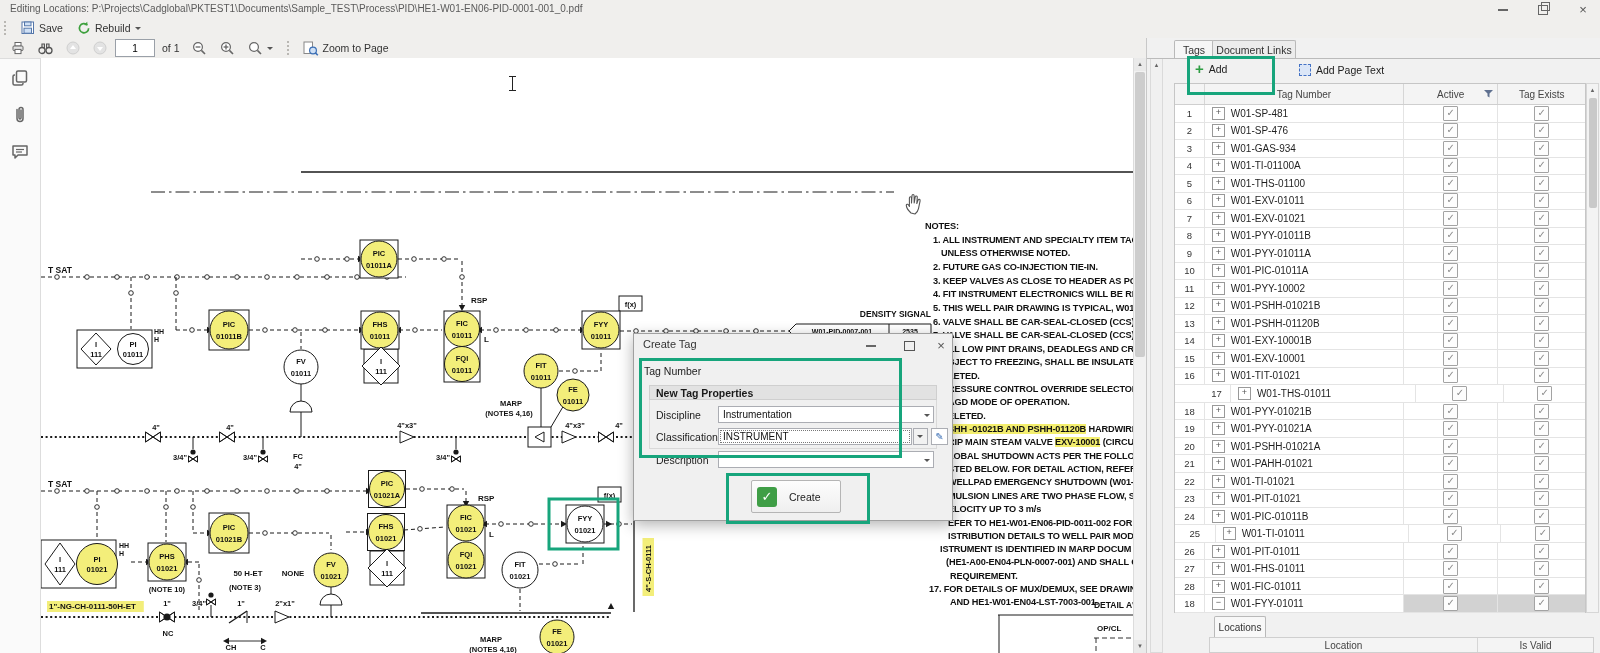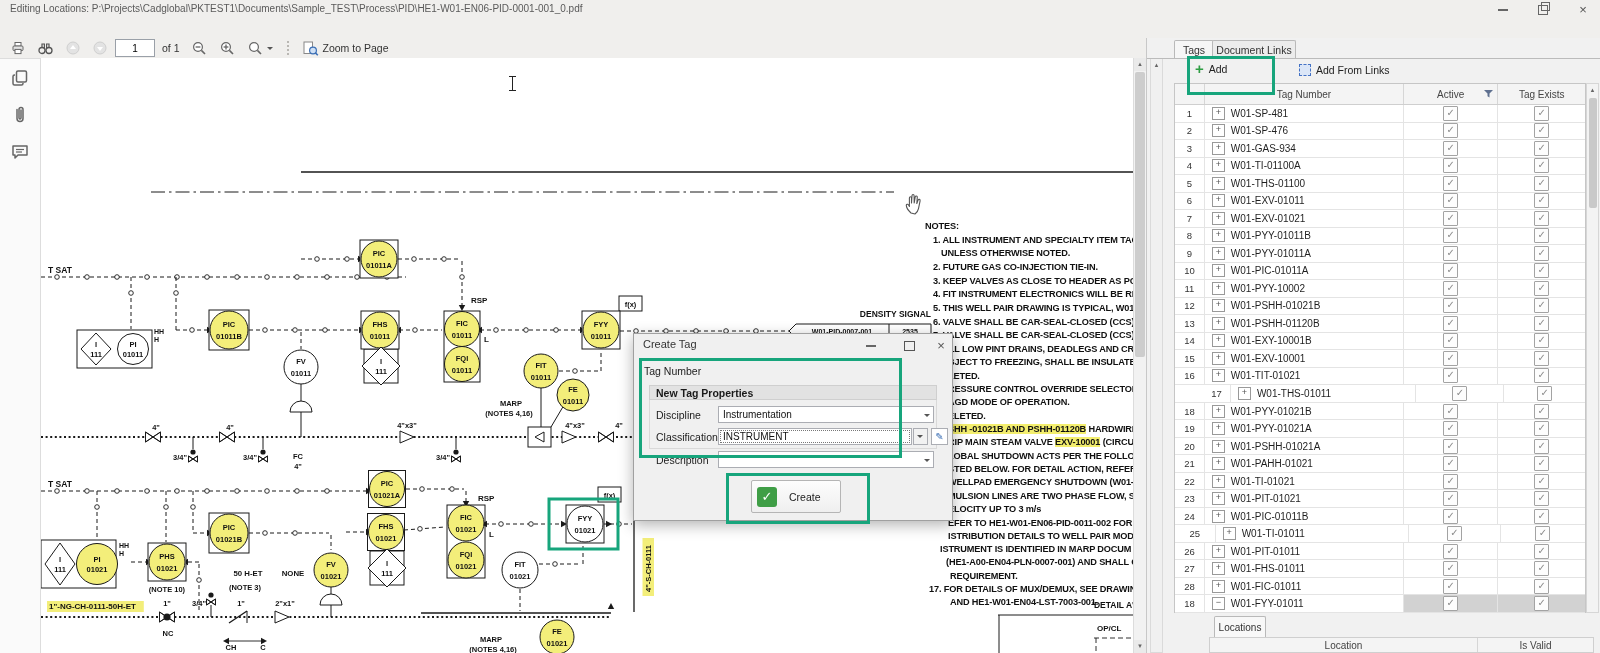--- a/index.html
+++ b/index.html
@@ -101,20 +101,39 @@
         <span class="ic-min"></span>
       </span>
     <span class="winbtn" style="left:1530px">
         <span class="ic-rest"></span>
       </span>
     <span class="winbtn" style="left:1570px">
         <span class="ic-x">×</span>
       </span>
   </div>
 
+  <div class="tb1">
+    <span class="grip"></span>
+    <span class="tbtn">
+      <svg width="14" height="14" viewBox="0 0 14 14">
+          <rect x="1" y="1" width="11.5" height="11.5" fill="#fff" stroke="#5577aa"></rect>
+          <rect x="3.5" y="1" width="6.5" height="3.8" fill="#cfe0f5" stroke="#5577aa"></rect>
+          <rect x="3" y="7.2" width="7.5" height="5" fill="#cfe0f5" stroke="#5577aa"></rect>
+        </svg>
+      <span>Save</span>
+    </span>
+    <span class="tbtn">
+      <svg width="14" height="14" viewBox="0 0 14 14">
+          <path d="M11.6 7.2a4.6 4.6 0 1 1-1.4-3.3" fill="none" stroke="#3da03d" stroke-width="1.7"></path>
+          <path d="M10.2 0.8 10.6 4.4 7 4" fill="#3da03d"></path>
+        </svg>
+      <span>Rebuild</span>
+      <span class="caret"></span>
+    </span>
+  </div>
 
   <div class="tb2">
     <span class="tbtn">
         <svg width="14" height="14" viewBox="0 0 14 14">
           <rect x="4" y="1.5" width="6" height="3.6" fill="#fff" stroke="#666"></rect>
           <rect x="2" y="5" width="10" height="4.6" rx="1" fill="#e4e4e4" stroke="#666"></rect>
           <rect x="4" y="8.4" width="6" height="4.2" fill="#fff" stroke="#666"></rect>
         </svg>
       </span>
     <span class="tbtn">
@@ -595,21 +614,21 @@
         <span>Document Links</span>
       </div>
     <div class="tabline"></div>
     <div class="ptool">
       <span class="abs" style="left:48px;top:3px;display:flex;align-items:center;gap:5px">
         <span class="plus">+</span>
         <span style="font-size:10.5px">Add</span>
       </span>
       <span class="abs" style="left:152px;top:5px;display:flex;align-items:center;gap:5px">
         <span class="aft-icon"></span>
-        <span style="font-size:10.5px">Add From Links</span>
+        <span style="font-size:10.5px">Add Page Text</span>
       </span>
     </div>
     <div class="ann" style="left:40px;top:18px;width:82px;height:33px"></div>
 
     <div class="grid">
       <div class="ghead">
         <span class="gc" style="width:30px"></span>
         <span class="gc" style="width:200px">
             <span>Tag Number</span>
           </span>

